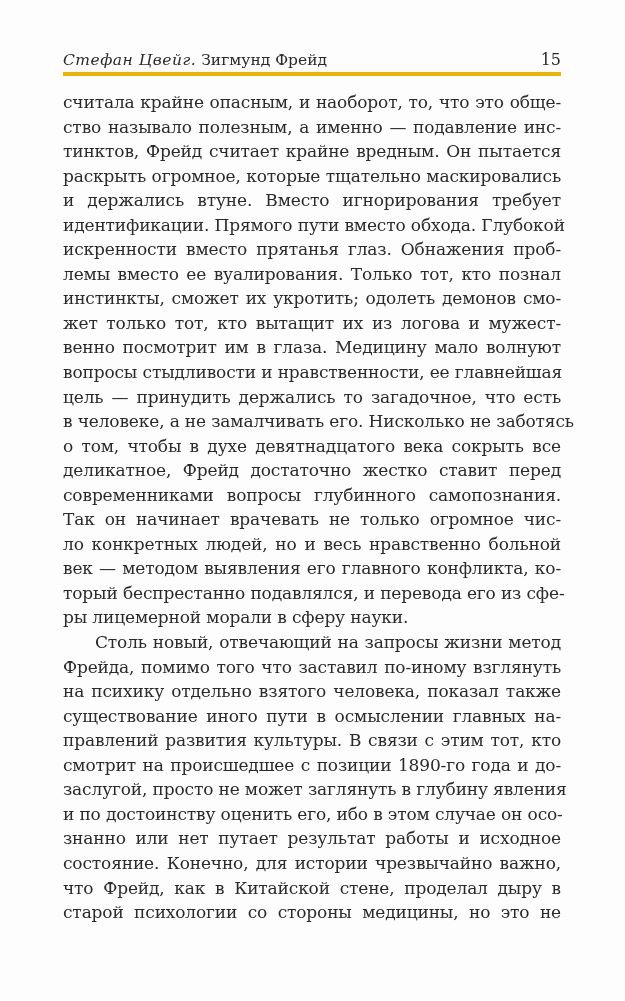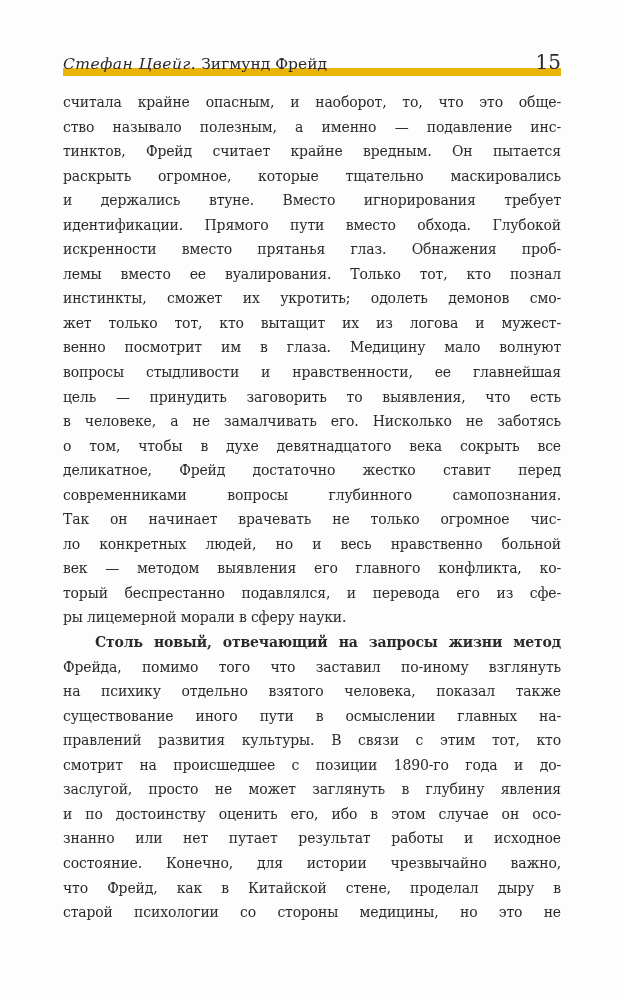--- a/index.html
+++ b/index.html
@@ -10,43 +10,43 @@
     color: #2a2a2a;
   }
   .page {
     position: absolute; left: 63px; top: 50px; width: 498px;
   }
   .running-head {
     display: flex; justify-content: space-between; align-items: baseline;
     font-family: "DejaVu Serif", serif;
     font-size: 15.5px;
     height: 26px;
-    border-bottom: 8px solid #eab308;
+    border-bottom: 4px solid #eab308;
     padding-bottom: 2px;
     box-sizing: border-box;
   }
   .author { font-style: italic; letter-spacing: 0.5px; }
-  .page-num { font-size: 20px; }
+  .page-num { font-size: 16px; }
   .body-text {
     margin-top: 14px;
     font-family: "DejaVu Serif", serif;
-    font-size: 14px;
+    font-size: 17px;
     line-height: 24.55px;
     letter-spacing: -0.15px;
   }
   .line {
     display: block;
     text-align: justify;
     text-align-last: justify;
     white-space: nowrap;
     height: 24.55px;
     overflow: visible;
   }
   .line.last { text-align-last: left; }
-  .line.indent { padding-left: 32px; font-weight: bold; }
+  .line.indent { padding-left: 32px; }
 </style>
 </head>
 <body>
 
 <div class="page">
   <div class="running-head">
     <span>
       <span class="author">Стефан Цвейг.</span>
       <span>Зигмунд Фрейд</span>
     </span>
@@ -60,21 +60,21 @@
         <span class="line">тинктов, Фрейд считает крайне вредным. Он пытается</span>
         <span class="line">раскрыть огромное, которые тщательно маскировались</span>
         <span class="line">и держались втуне. Вместо игнорирования требует</span>
         <span class="line">идентификации. Прямого пути вместо обхода. Глубокой</span>
         <span class="line">искренности вместо прятанья глаз. Обнажения проб-</span>
         <span class="line">лемы вместо ее вуалирования. Только тот, кто познал</span>
         <span class="line">инстинкты, сможет их укротить; одолеть демонов смо-</span>
         <span class="line">жет только тот, кто вытащит их из логова и мужест-</span>
         <span class="line">венно посмотрит им в глаза. Медицину мало волнуют</span>
         <span class="line">вопросы стыдливости и нравственности, ее главнейшая</span>
-        <span class="line">цель — принудить заговорить то выявления, что есть</span>
+        <span class="line">цель — принудить держались то загадочное, что есть</span>
         <span class="line">в человеке, а не замалчивать его. Нисколько не заботясь</span>
         <span class="line">о том, чтобы в духе девятнадцатого века сокрыть все</span>
         <span class="line">деликатное, Фрейд достаточно жестко ставит перед</span>
         <span class="line">современниками вопросы глубинного самопознания.</span>
         <span class="line">Так он начинает врачевать не только огромное чис-</span>
         <span class="line">ло конкретных людей, но и весь нравственно больной</span>
         <span class="line">век — методом выявления его главного конфликта, ко-</span>
         <span class="line">торый беспрестанно подавлялся, и перевода его из сфе-</span>
         <span class="line last">ры лицемерной морали в сферу науки.</span>
       </div>

